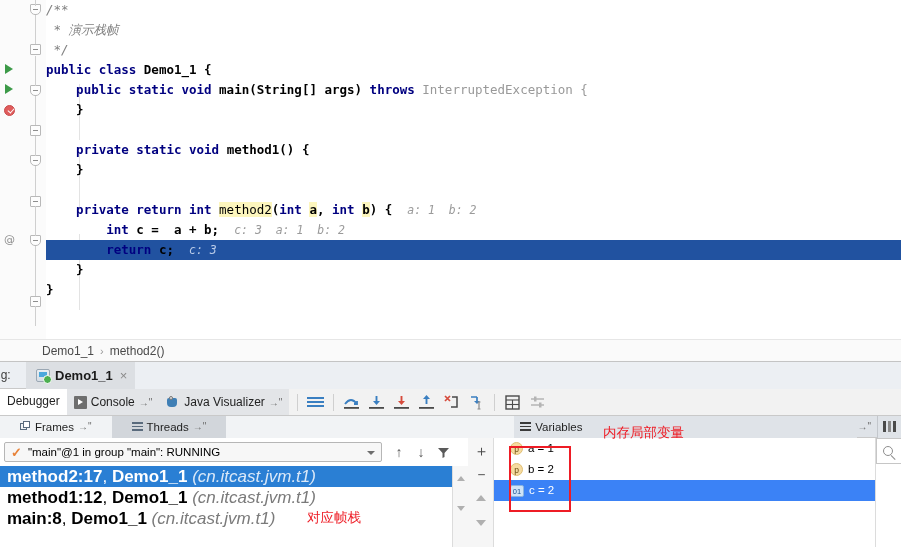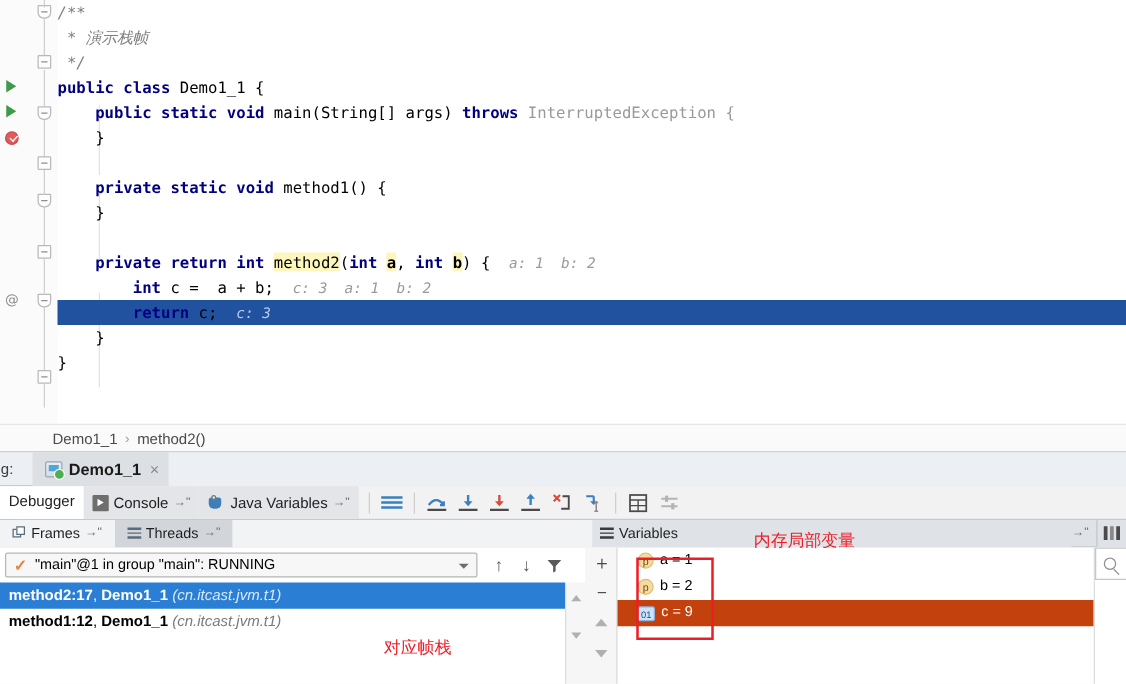--- a/index.html
+++ b/index.html
@@ -33,21 +33,21 @@
   .line {
     position: relative; height: 20px; line-height: 20px;
     font-family: "DejaVu Sans Mono", monospace;
     font-size: 12.5px; white-space: pre;
     padding-left: 0px;
   }
   .ln-hl-pink { background: #fdf2f2; }
   .ln-hl-sel  { background: #2152a0; color: #fff; }
   .kw      { color: #000080; font-weight: bold; }
   .cmt     { color: #808080; font-style: italic; }
-  .plain   { color: #000000; }
+  .plain   { color: #000000; font-weight: bold; }
   .type-gr { color: #999999; }
   .num     { color: #0000ff; font-weight: bold; }
   .mname   { color: #000000; font-style: italic; background: #fdf6bd; }
   .mname2  { color: #000000; background: #fdf6bd; }
   .pname   { color: #000000; background: #fdf6bd; font-weight: bold;}
   .hintlbl { color: #aaaaaa; font-style: normal; font-size: 11.5px; }
   .inlinehint { color: #9a9a9a; font-style: italic; font-size: 11.5px; }
   .inlinehint-sel { color: #b9cbe8; font-style: italic; font-size: 11.5px; }
 
   
@@ -148,21 +148,21 @@
   .bar-sep { width:1px; height:17px; background:#cfcfcf; margin:0 5px; }
   .ticon { width:19px; height:19px; position:relative; margin:0 3px; }
 
   
   .panehdr {
     position:absolute; top:54px; left:0; width:901px; height:22px;
     background:#dfe3e8; border-bottom:1px solid #c9c9c9;
     display:flex; align-items:center;
   }
   .ptab {
-    display:flex; align-items:center; gap:4px; height:22px; padding:0 10px;
+    display:flex; align-items:center; gap:4px; height:22px; padding:0 20px;
     font-size:11.5px; color:#1f1f1f;
   }
   .ptab.on { background:#f1f3f5; }
   .ptab.off { background:#d2d6db; }
   .hdr-fill { background:#f1f3f5; height:22px; }
 
   
   .frames {
     position:absolute; left:0; top:76px; width:468px; height:110px; background:#ffffff;
   }
@@ -173,21 +173,21 @@
   }
   .okmark { color:#e8833a; font-size:13px; font-weight:bold; }
   .caret-dn {
     position:absolute; right:6px; width:0;height:0;
     border-left:4px solid transparent; border-right:4px solid transparent;
     border-top:4px solid #6e6e6e;
   }
   .fbtn { position:absolute; top:5px; width:18px; height:18px; color:#5a5a5a; font-size:14px;
           text-align:center; line-height:18px; }
   .framelist { position:absolute; left:0; top:28px; width:452px; }
-  .frow { height:21px; line-height:21px; padding-left:7px; font-size:12px; white-space:nowrap; }
+  .frow { height:21px; line-height:21px; padding-left:7px; font-size:17px; white-space:nowrap; }
   .frow.sel { background:#2a7fd4; color:#ffffff; }
   .fname { font-weight:bold; }
   .fpkg { color:#7a7a7a; font-style:italic; }
   .frow.sel .fpkg { color:#dbe9f8; }
   .fscroll {
     position:absolute; right:0; top:28px; width:16px; height:82px;
     background:#f6f6f6; border-left:1px solid #dcdcdc;
   }
   .arrow-up, .arrow-dn { position:absolute; left:4px; width:0;height:0; }
   .arrow-up { border-left:4px solid transparent;border-right:4px solid transparent;border-bottom:5px solid #b0b0b0;}
@@ -199,21 +199,21 @@
   }
   .vgut {
     position:absolute; left:0; top:0; width:26px; height:110px;
     background:#f6f6f6; border-right:1px solid #dcdcdc;
   }
   .vgb { position:absolute; left:6px; width:14px; height:14px; color:#4a4a4a;
          font-size:15px; text-align:center; line-height:14px; }
   .varlist { position:absolute; left:26px; top:0; width:381px; }
   .vrow { height:21px; line-height:21px; font-size:11.5px; padding-left:16px;
           display:flex; align-items:center; gap:5px; }
-  .vrow.sel { background:#c2410c; color:#ffffff; }
+  .vrow.sel { background:#3b82f6; color:#ffffff; }
   .ic-p {
     width:13px;height:13px;border-radius:50%;background:#f6dba0;
     border:1px solid #e0bf74; font-size:8.5px; line-height:12px; text-align:center;
     color:#6b4f12; font-family:"Liberation Sans",sans-serif; flex:none;
   }
   .ic-l {
     width:14px;height:12px;border-radius:2px;background:#cfe3f7;
     border:1px solid #8ab4e0; font-size:7.5px; line-height:11px; text-align:center;
     color:#15518f; flex:none;
   }
@@ -329,21 +329,21 @@
           <span style="position:absolute;left:4px;top:3px;width:0;height:0;border-left:5px solid #fff;border-top:3.5px solid transparent;border-bottom:3.5px solid transparent;"></span>
         </span>
         <span>Console</span>
         <span class="pin">→"</span>
       </div>
       <div class="subtab inactive">
         <span style="width:14px;height:13px;display:inline-block;position:relative;">
           <span style="position:absolute;left:1px;top:2px;width:10px;height:9px;background:#3f7fb5;border-radius:2px 2px 4px 4px;"></span>
           <span style="position:absolute;left:3px;top:0px;width:4px;height:4px;border-radius:50%;background:#e2e2e2;border:1px solid #777;"></span>
         </span>
-        <span>Java Variables</span>
+        <span>Java Visualizer</span>
         <span class="pin">→"</span>
       </div>
 
       <div class="bar-sep" style="margin-left:8px;"></div>
 
       <div class="ticon">
         <span style="position:absolute;left:1px;top:4px;width:17px;height:2px;background:#3a7fc1;"></span>
         <span style="position:absolute;left:1px;top:8px;width:17px;height:2px;background:#3a7fc1;"></span>
         <span style="position:absolute;left:1px;top:12px;width:17px;height:2px;background:#3a7fc1;"></span>
       </div>
@@ -465,20 +465,21 @@
       <div class="fbtn" style="left:412px;">↓</div>
       <div class="fbtn" style="left:434px;">
         <svg width="13" height="13" viewBox="0 0 13 13" style="margin-top:3px;">
             <path d="M1 2 L12 2 L7.5 7 L7.5 11 L5.5 12 L5.5 7 Z" fill="#5a5a5a"></path>
           </svg>
       </div>
 
       <div class="framelist" id="frame-rows">
           <div class="frow sel"><span class="fname">method2:17</span><span>, </span><span class="fname">Demo1_1</span><span class="fpkg"> (cn.itcast.jvm.t1)</span></div>
           <div class="frow"><span class="fname">method1:12</span><span>, </span><span class="fname">Demo1_1</span><span class="fpkg"> (cn.itcast.jvm.t1)</span></div>
+          <div class="frow"><span class="fname">main:8</span><span>, </span><span class="fname">Demo1_1</span><span class="fpkg"> (cn.itcast.jvm.t1)</span></div>
         </div>
 
       <div class="fscroll">
         <div class="arrow-up" style="top:10px;"></div>
         <div class="arrow-dn" style="top:40px;"></div>
       </div>
     </div>
 
     <div class="vars">
       <div class="vgut">
@@ -496,21 +497,21 @@
           <div class="vrow">
             <span class="ic-p">p</span>
             <span>a = 1</span>
           </div>
           <div class="vrow">
             <span class="ic-p">p</span>
             <span>b = 2</span>
           </div>
           <div class="vrow sel">
             <span class="ic-l">01</span>
-            <span>c = 9</span>
+            <span>c = 2</span>
           </div>
         </div>
 
       <div class="vsearch">
         <div class="vsearchbox">
           <span class="magnifier"></span>
         </div>
       </div>
     </div>
 

